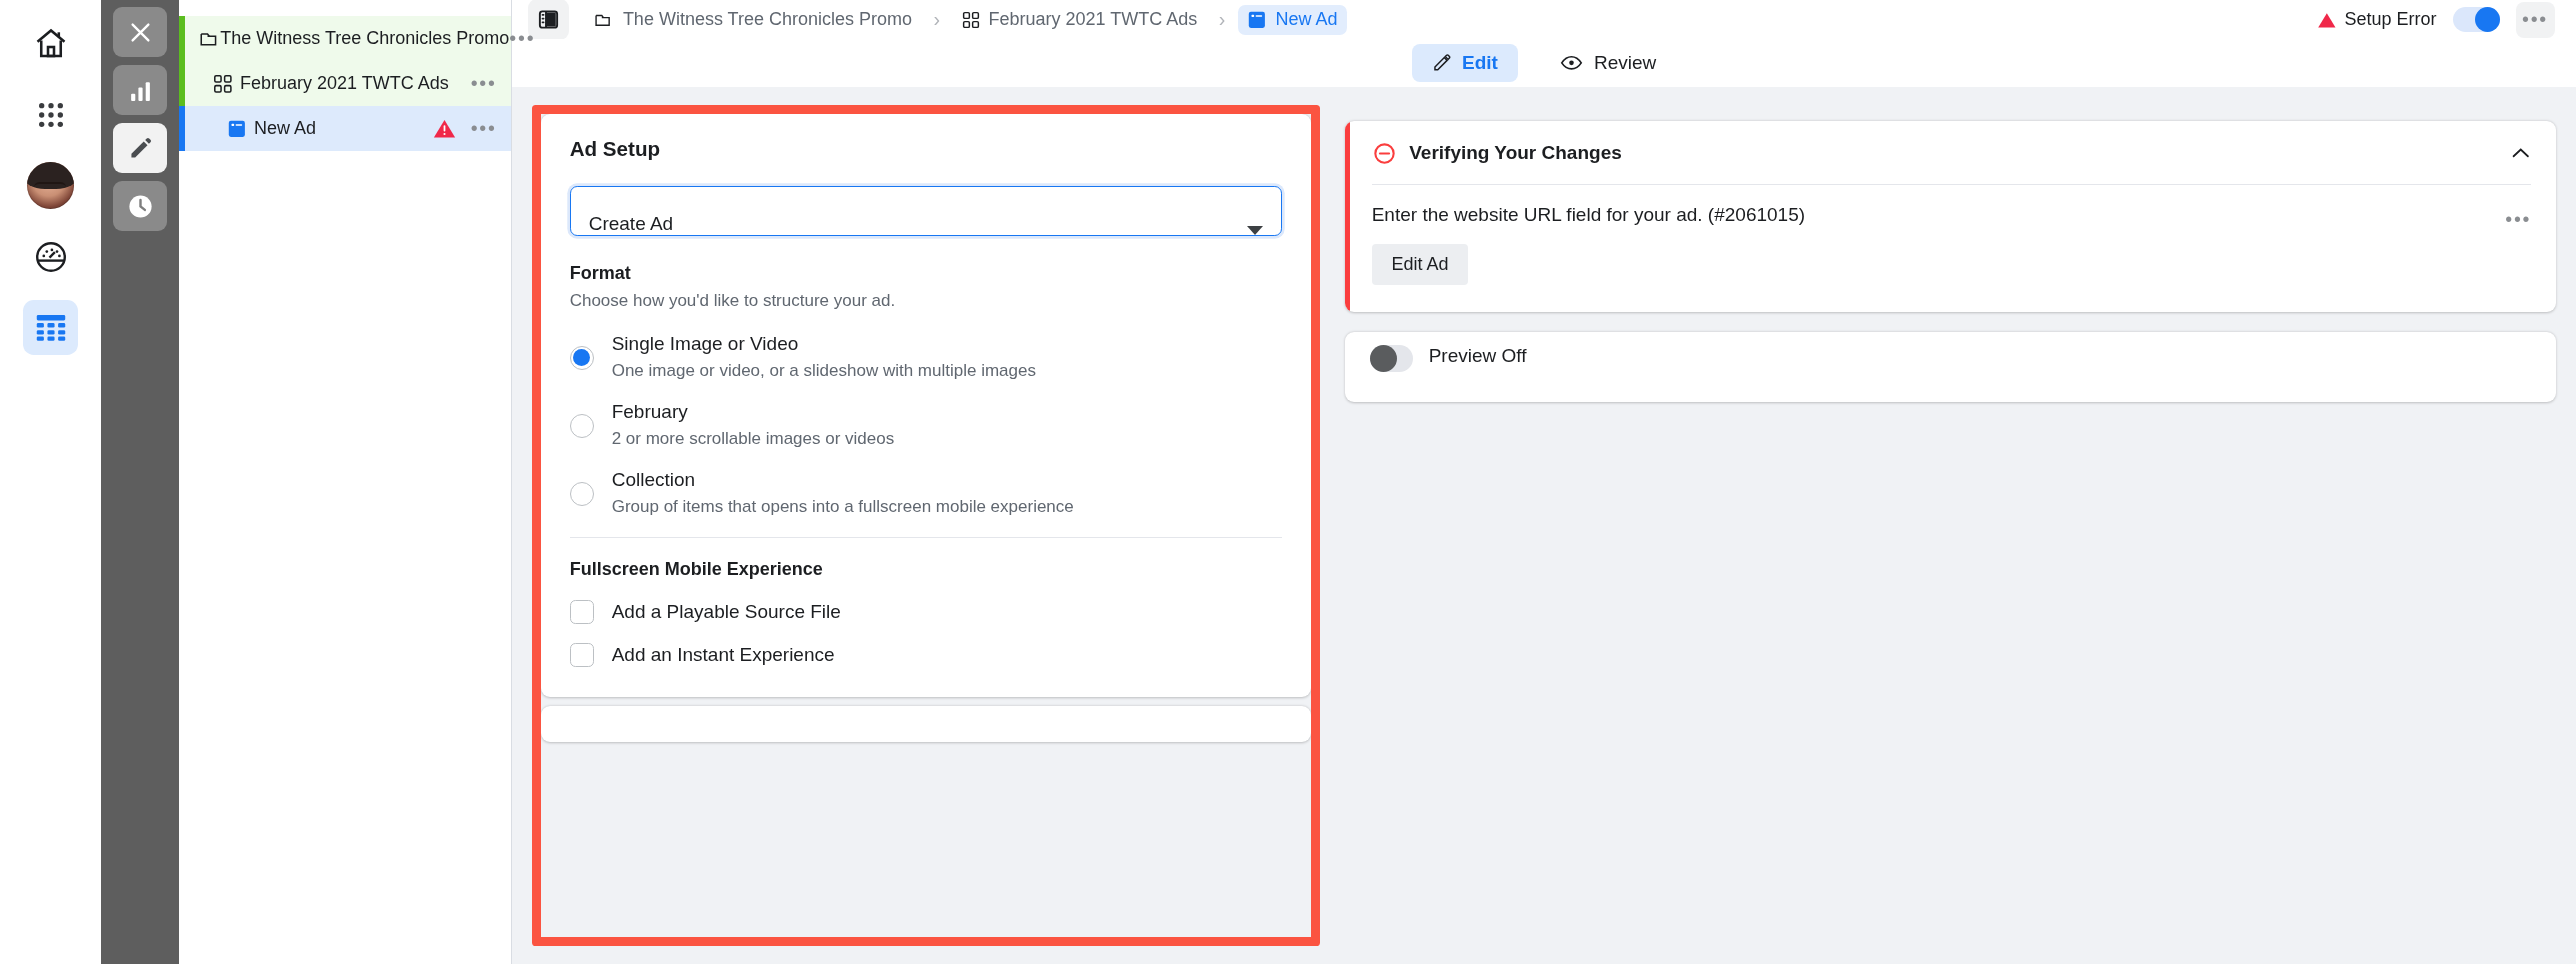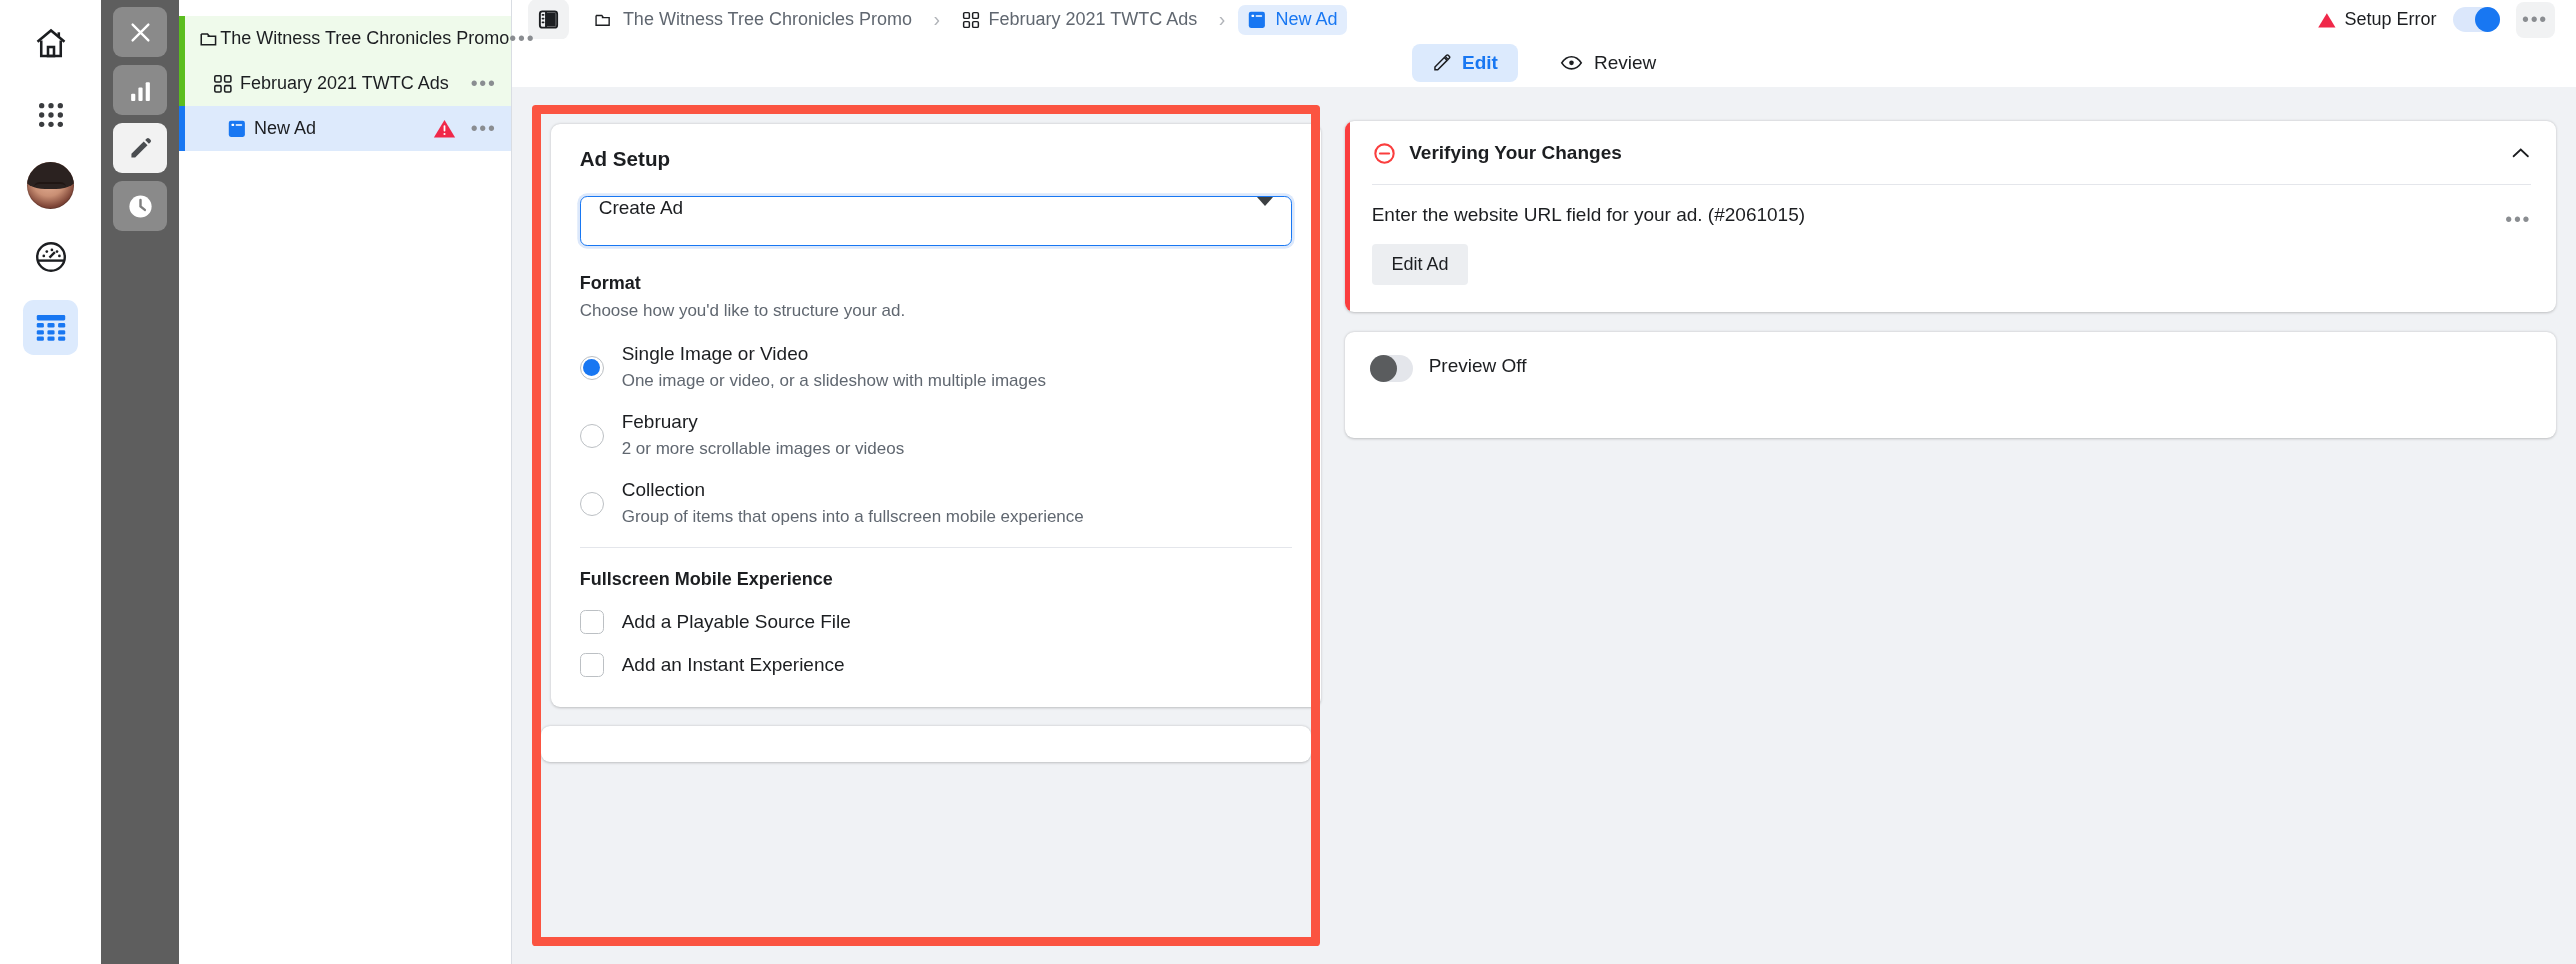--- a/index.html
+++ b/index.html
@@ -123,27 +123,27 @@
   
   .left-col { width: 797px; flex: 0 0 797px; position: relative; }
   .highlight {
     position: absolute; left: 0; top: 0; width: 788px; height: 841px;
     border: 9px solid #fb5441; border-radius: 3.6px; pointer-events: none; z-index: 5;
   }
   .card {
     background: #ffffff; border-radius: 9px;
     box-shadow: 0 0.9px 2.7px rgba(0,0,0,.22);
   }
-  .setup-card { margin: 19px; padding: 23px 29px 30px 29px; width: 770px; }
+  .setup-card { margin: 9px; padding: 23px 29px 30px 29px; width: 770px; }
   .card-title { font-size: 20.6px; font-weight: bold; color: #1c1e21; margin-bottom: 25px; }
 
   .select {
     height: 50px; border: 0.9px solid #1877f2; border-radius: 7.2px;
     box-shadow: 0 0 0 2.7px #dce8fb;
-    display: flex; align-items: flex-start; justify-content: space-between;
+    display: flex; align-items: flex-end; justify-content: space-between;
     padding: 0 18px; font-size: 19px; color: #1c1e21; background:#fff;
   }
   .caret { width: 0; height: 0; border-left: 8px solid transparent;
            border-right: 8px solid transparent; border-top: 9.8px solid #3c4043; }
 
   .section-title { font-size: 18px; font-weight: bold; color: #1c1e21; margin-top: 27px; }
   .section-sub { font-size: 17px; color: #606770; margin-top: 7.2px; }
 
   .radio-list { margin-top: 21.5px; }
   .radio-row { display: flex; align-items: center; margin-bottom: 19.7px; }
@@ -181,21 +181,21 @@
   .verify-head { display: flex; align-items: center; }
   .verify-title { font-size: 19px; font-weight: bold; color:#1c1e21; margin-left: 12.5px; flex: 1; }
   .chev-up { color: #1c1e21; font-size: 19.7px; }
   .verify-div { height: 0.9px; background: #e4e6eb; margin: 18px 0 19.7px 0; }
   .verify-msg-row { display: flex; align-items: flex-end; }
   .verify-msg { font-size: 19px; color: #1c1e21; flex: 1; }
   .edit-ad-btn {
     margin-top: 18px; display: inline-block; background: #eceef1; border-radius: 4px;
     padding: 9.8px 19.7px; font-size: 18px; color: #1c1e21;
   }
-  .preview-card { padding: 23px 25px; height: 106px; display: flex; align-items: flex-start; }
+  .preview-card { padding: 13px 25px; height: 70px; display: flex; align-items: flex-start; }
   .toggle-off {
     width: 43px; height: 27px; border-radius: 14.3px; background: #e4e6eb; position: relative;
     flex: 0 0 43px;
   }
   .toggle-off::after {
     content:""; position:absolute; left: 0px; top: 0px; width: 27px; height: 27px;
     border-radius: 50%; background: #5a5c5e;
   }
   .preview-label { font-size: 19px; color:#1c1e21; margin-left: 16px; }
 

